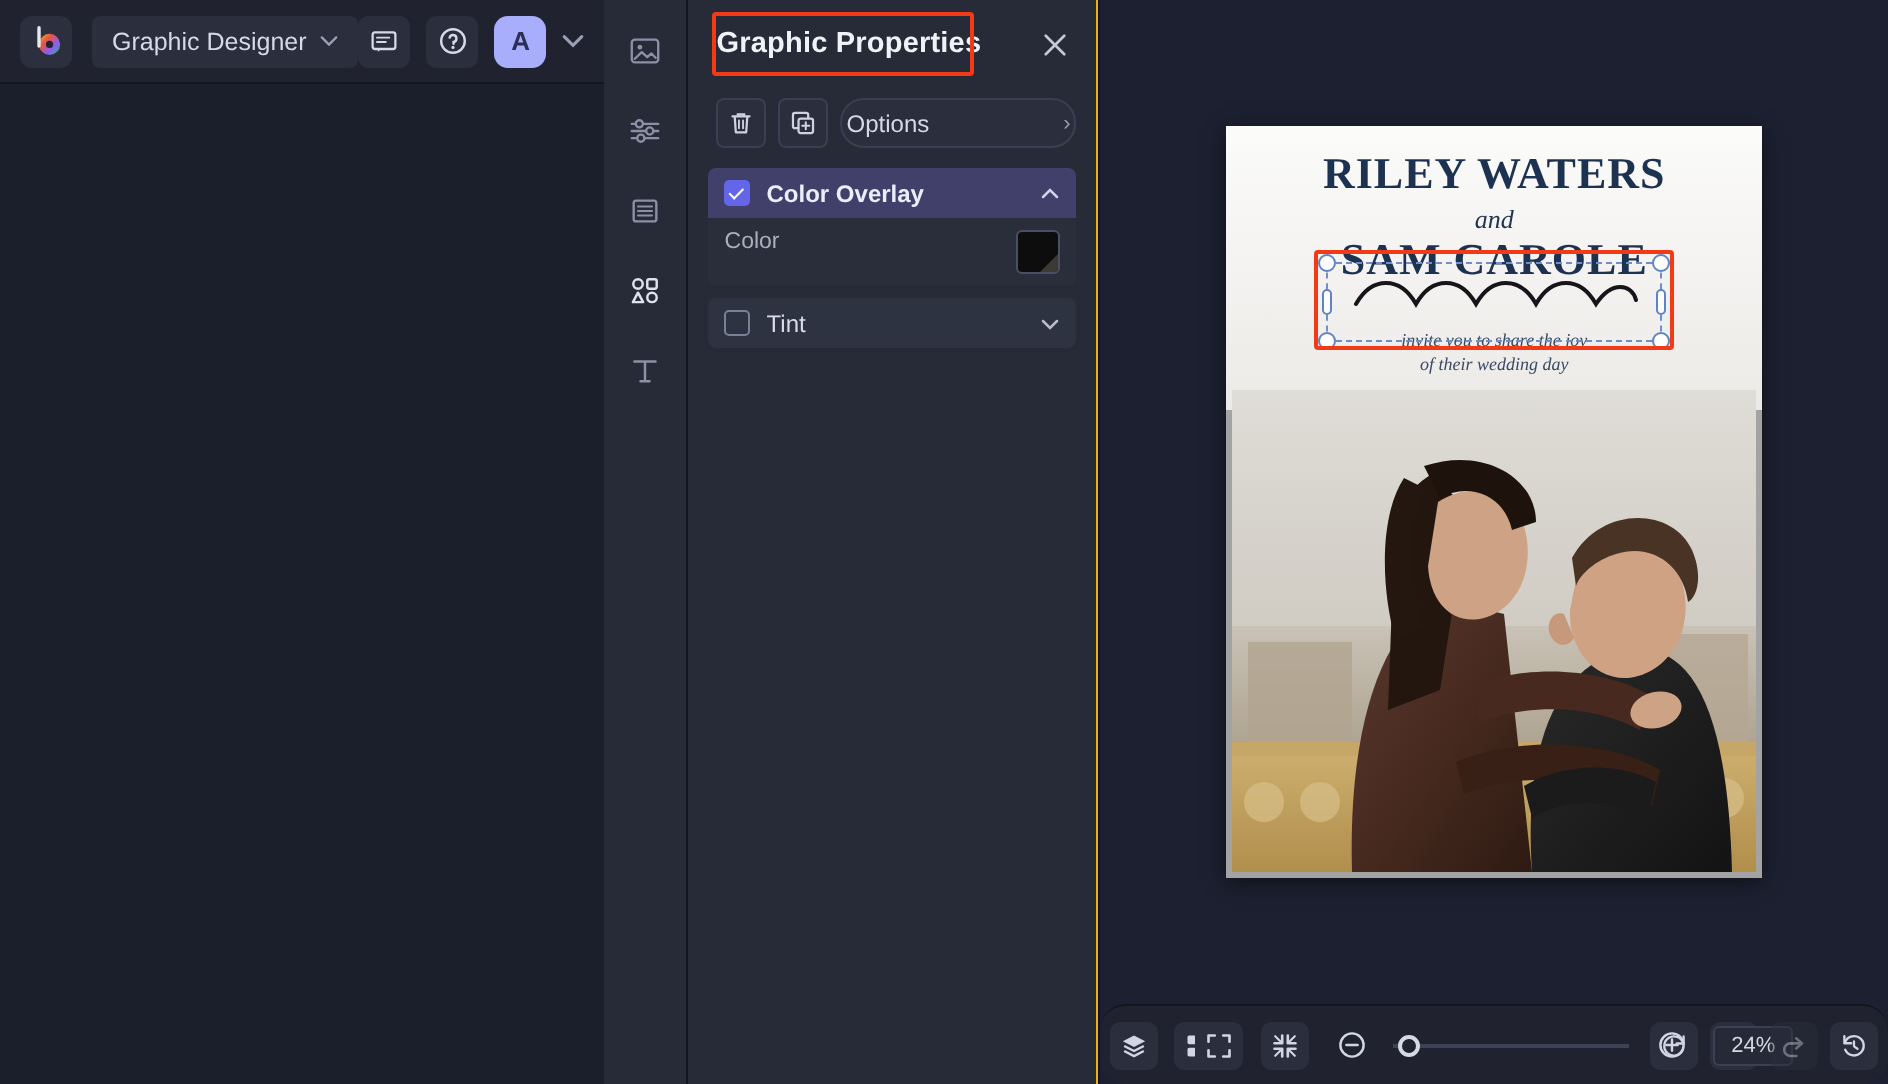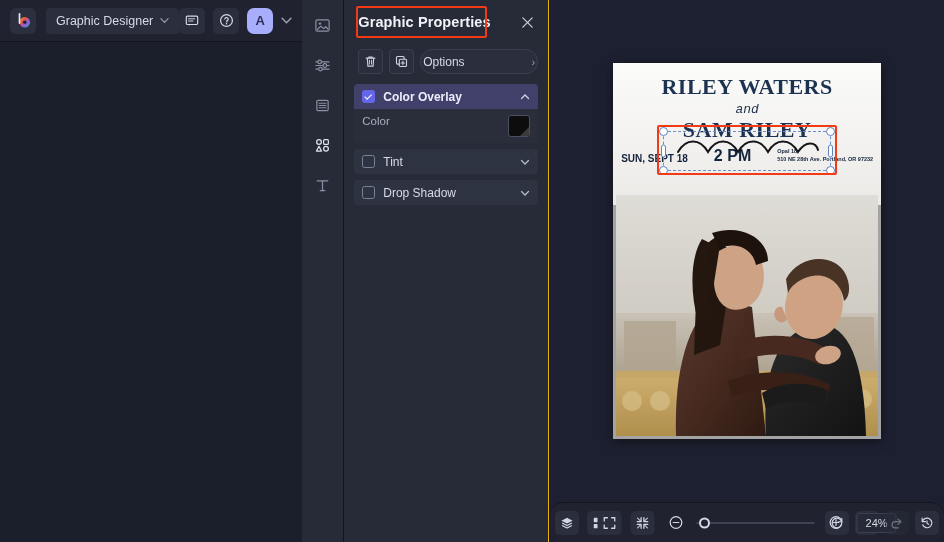--- a/index.html
+++ b/index.html
@@ -189,21 +189,21 @@
   .p-name {
     text-align: center; color: #1c3250;
     font-weight: 700; letter-spacing: .5px;
     font-size: 22px; line-height: 1;
     padding-top: 13px;
   }
   .p-and {
     text-align: center; color: #24344f;
     font-style: italic; font-size: 13px; line-height: 1;
     padding-top: 5px;
-    font-family: Liberation Mono, monospace;
+    font-family: Liberation Serif, serif;
   }
   .p-name2 {
     text-align: center; color: #1c3250;
     font-weight: 700; letter-spacing: .5px;
     font-size: 22px; line-height: 1;
     padding-top: 3px;
   }
   .p-script {
     text-align: center; color: #3a4a63;
     font-style: italic; font-size: 9px; line-height: 1.35;
@@ -428,42 +428,37 @@
         <div class="prop-group">
           <div class="prop-row">
             <span class="cb"></span>
             <span>Tint</span>
             <svg class="chev" width="10" height="10" viewBox="0 0 10 10">
               <path d="M1.5 3.5 L5 7 L8.5 3.5" stroke="#b7bbcc" stroke-width="1.25" fill="none" stroke-linecap="round"></path>
             </svg>
           </div>
         </div>
 
-        <div class="prop-group">
-          <div class="prop-row">
-            <span class="cb"></span>
-            <span>Drop Shadow</span>
-            <svg class="chev" width="10" height="10" viewBox="0 0 10 10">
-              <path d="M1.5 3.5 L5 7 L8.5 3.5" stroke="#b7bbcc" stroke-width="1.25" fill="none" stroke-linecap="round"></path>
-            </svg>
-          </div>
-        </div>
 
       </div>
     </div>
 
     <div class="canvas-wrap">
       <div class="canvas">
 
         <div class="poster">
           <div class="poster-top">
             <div class="p-name">RILEY WATERS</div>
             <div class="p-and">and</div>
-            <div class="p-name2">SAM RILEY</div>
-
+            <div class="p-name2">SAM CAROLE</div>
+
+            <div class="p-script">
+              <div>invite you to share the joy</div>
+              <div>of their wedding day</div>
+            </div>
 
             <div class="p-info">
               <div class="p-date">SUN, SEPT 18</div>
               <div class="p-time">2 PM</div>
               <div class="p-venue">
                 <div>Opal 18</div>
                 <div>510 NE 28th Ave. Portland, OR 97232</div>
               </div>
             </div>
           </div>

